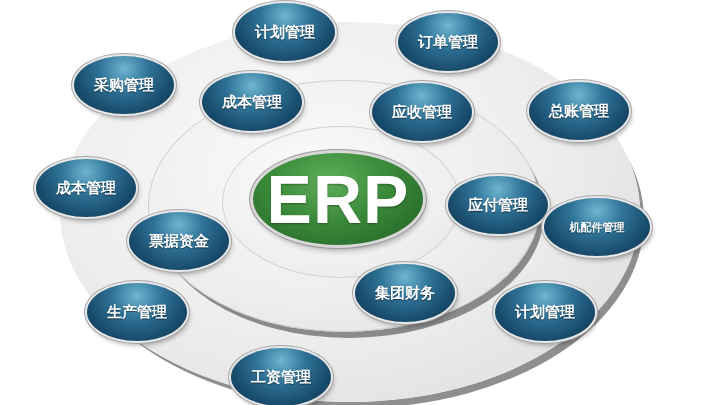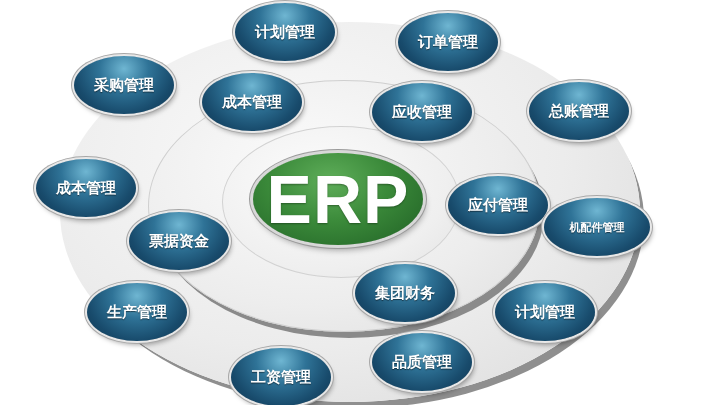--- a/index.html
+++ b/index.html
@@ -93,19 +93,16 @@
   </div>
   <div class="node" style="left:355px;top:264px;">
     <span class="node-label">集团财务</span>
   </div>
   <div class="node" style="left:87px;top:283px;align-items:center;">
     <span class="node-label">生产管理</span>
   </div>
   <div class="node" style="left:495px;top:283px;">
     <span class="node-label">计划管理</span>
   </div>
-  <div class="node" style="left:372px;top:333px;">
-    <span class="node-label">品质管理</span>
-  </div>
   <div class="node" style="left:231px;top:348px;">
     <span class="node-label">工资管理</span>
   </div>
 </div>
 
 </body></html>

